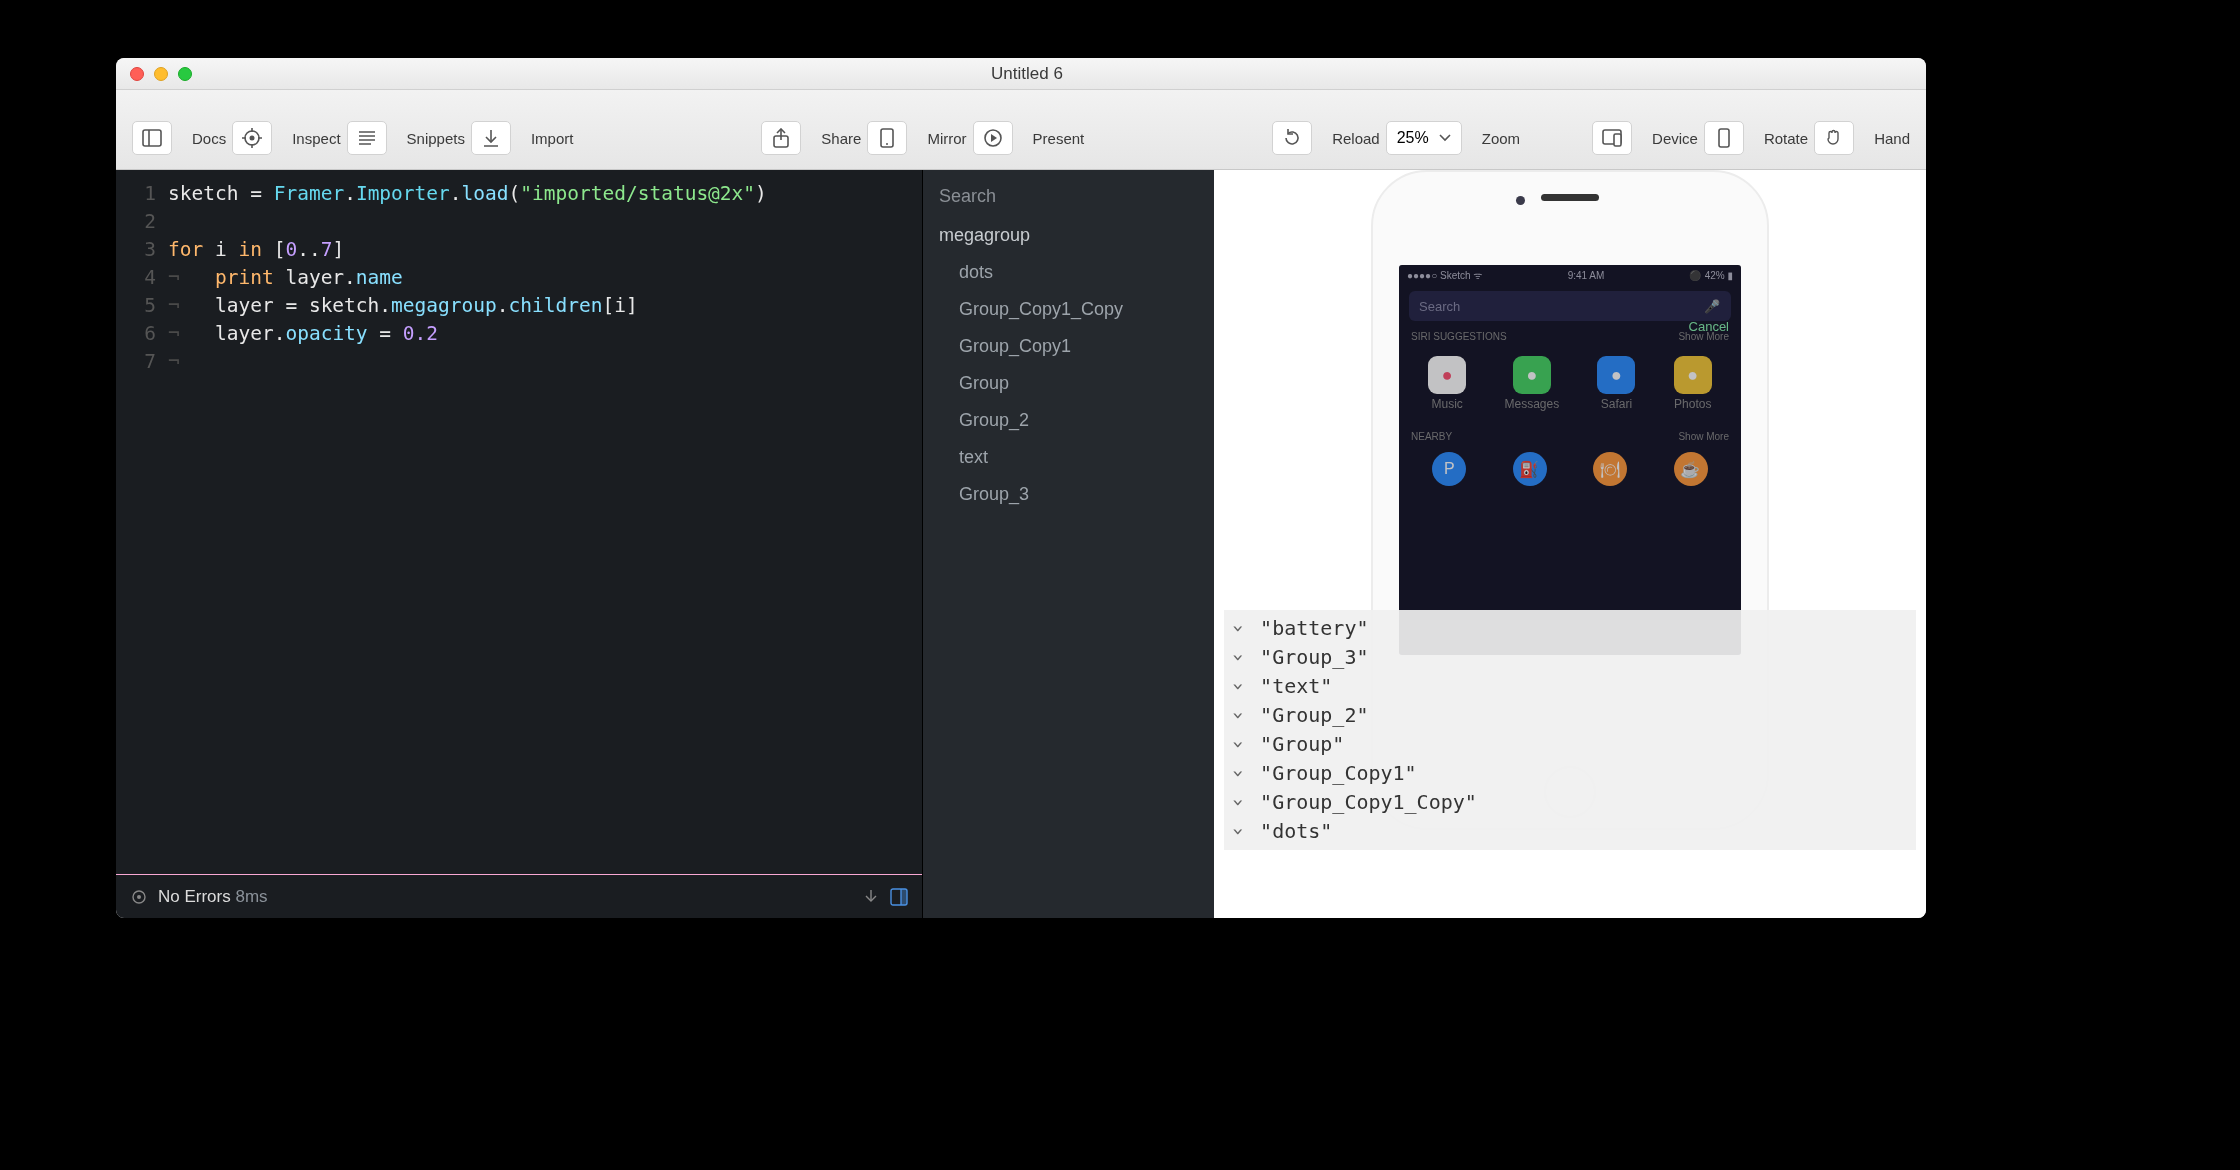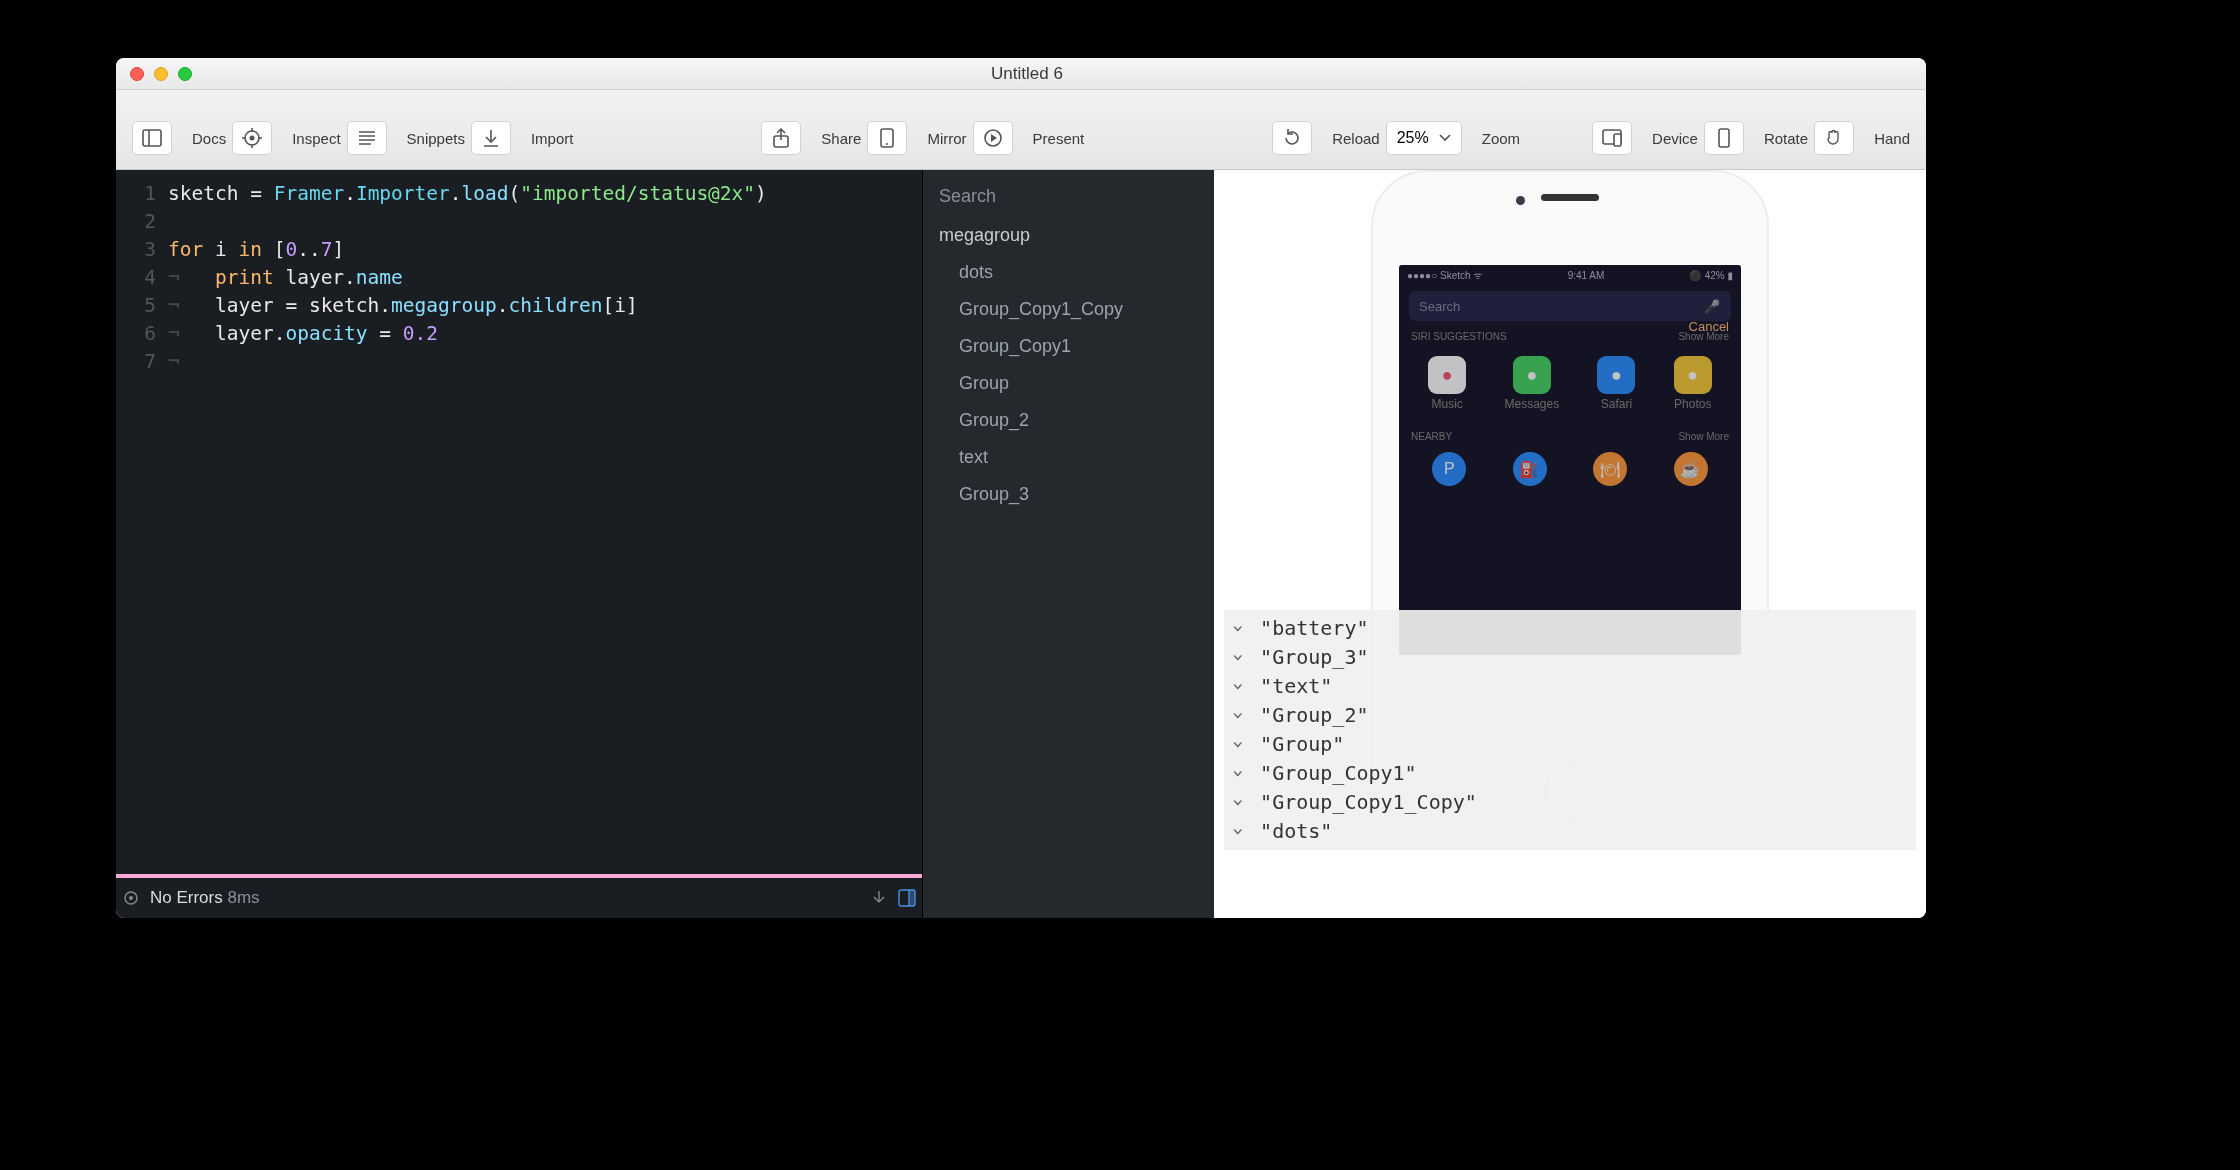--- a/index.html
+++ b/index.html
@@ -83,23 +83,23 @@
   .kw { color:#ffb86c;}
   .var { color:#e8e8e8;}
   .op { color:#e8e8e8;}
   .cls { color:#66d9ef;}
   .fn { color:#89e0ff;}
   .str { color:#8de88d;}
   .num { color:#c59fff;}
   .indent { color:#4a4a4a;}
   .statusbar {
     height:44px;
-    border-top:4px solid #f9a8d4;
+    border-top:1px solid #f9a8d4;
     display:flex; align-items:center; justify-content:space-between;
-    padding:0 6px;
+    padding:0 14px;
     color:#8a9199;
     font-size:17px;
   }
   .statusbar-left { display:flex; align-items:center; gap:10px;}
   .statusbar-right { display:flex; align-items:center; gap:10px;}
   .sbold { color:#dcdcdc; font-weight:500;}
   .layerpanel {
     width: 292px;
     background:#25292e;
     color:#9ba2a8;
@@ -131,21 +131,21 @@
     position:absolute; top:60px; left:26px; right:26px; height:390px;
     background:#161628;
     border-radius:3px;
     overflow:hidden;
     margin-top:33px;
   }
   .dim-overlay { position:absolute; inset:0; background:rgba(10,10,20,0.25);}
   .sbar { height:20px; display:flex; justify-content:space-between; align-items:center; padding:0 8px; font-size:10px; color:#b8b8c8;}
   .srch { margin:6px 10px 0; height:30px; background:#27274a; border-radius:6px; display:flex; align-items:center; padding:0 10px; font-size:13px; color:#8a8aa8;}
   .srch .mic { margin-left:auto;}
-  .cancel { position:absolute; right:12px; top:28px; color:#fdba74; font-size:13px;}
+  .cancel { position:absolute; right:12px; top:28px; color:#86efac; font-size:13px;}
   .sect { padding:10px 12px 4px; display:flex; justify-content:space-between; font-size:10px; color:#888;}
   .siri-row { display:flex; justify-content:space-around; padding:6px 10px;}
   .ava { display:flex; flex-direction:column; align-items:center; gap:3px;}
   .ava-c { width:34px; height:34px; border-radius:50%; border:2px solid; display:flex; align-items:center; justify-content:center; font-size:13px; font-weight:500;}
   .ava-t { font-size:9px; color:#888;}
   .app-row { display:flex; justify-content:space-around; padding:10px 10px;}
   .app { display:flex; flex-direction:column; align-items:center; gap:3px;}
   .app-i { width:38px; height:38px; border-radius:9px;}
   .app-t { font-size:12px; color:#888;}
   .near-row { display:flex; justify-content:space-around; padding:6px 10px;}

